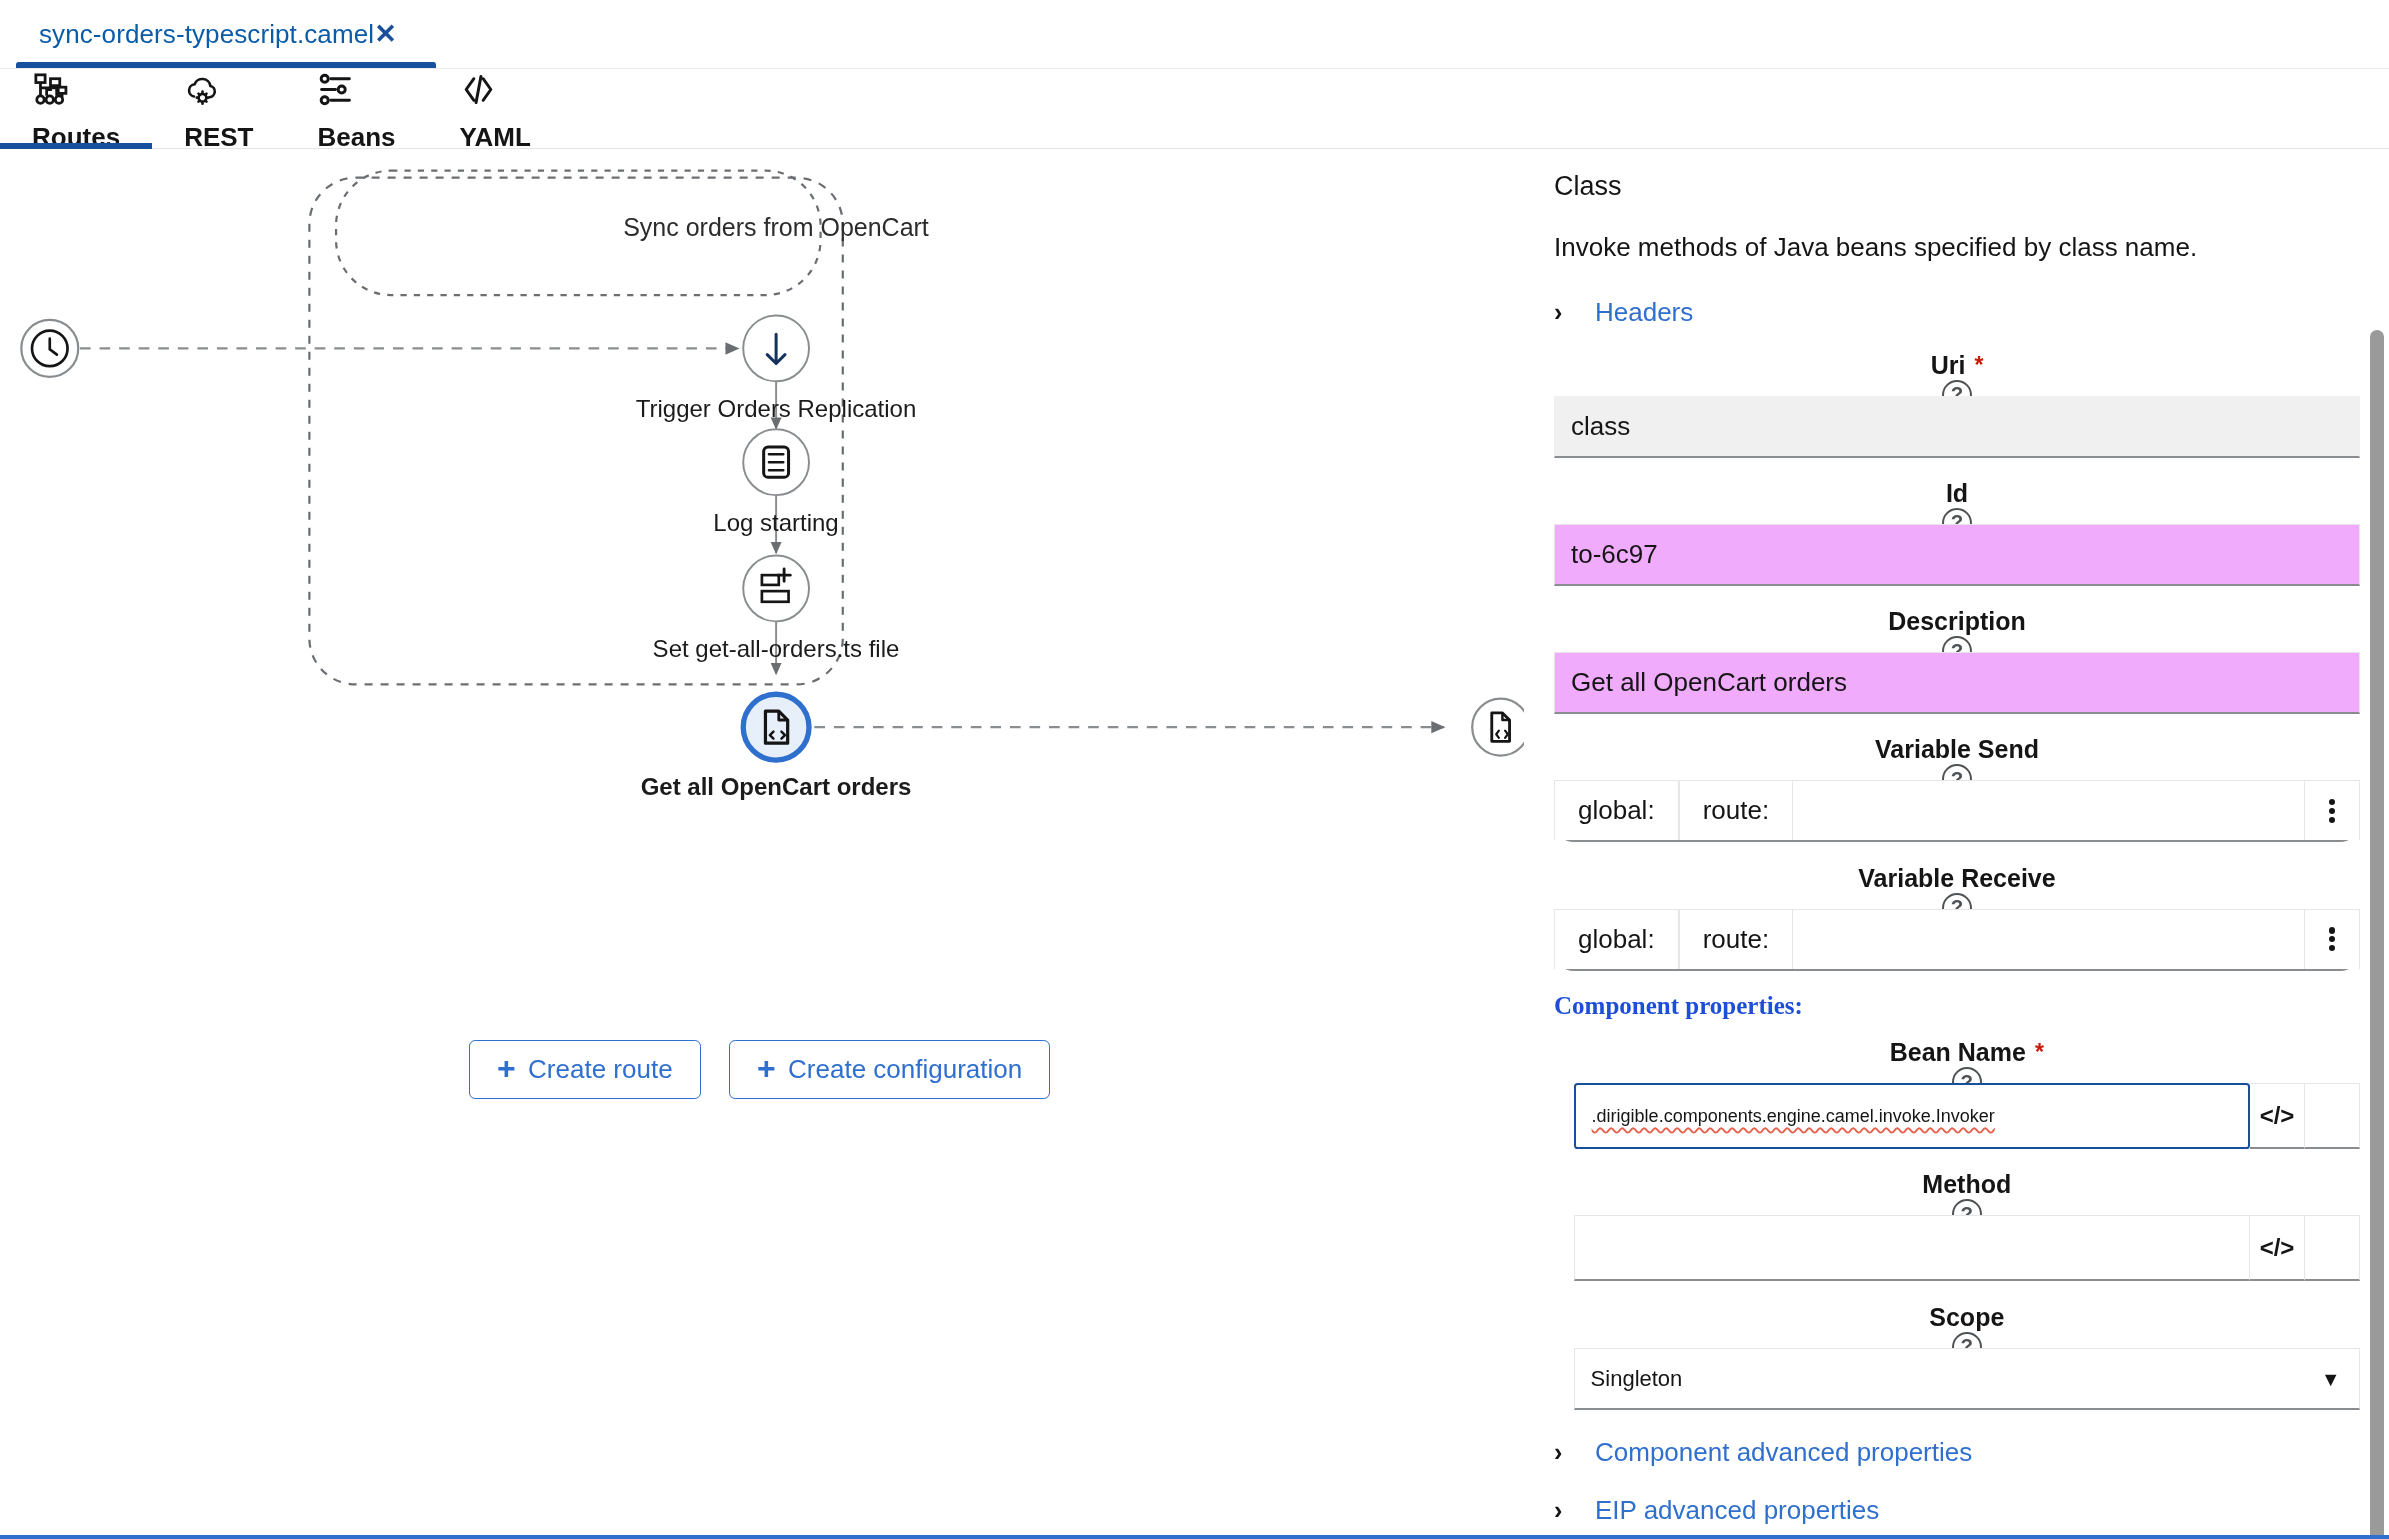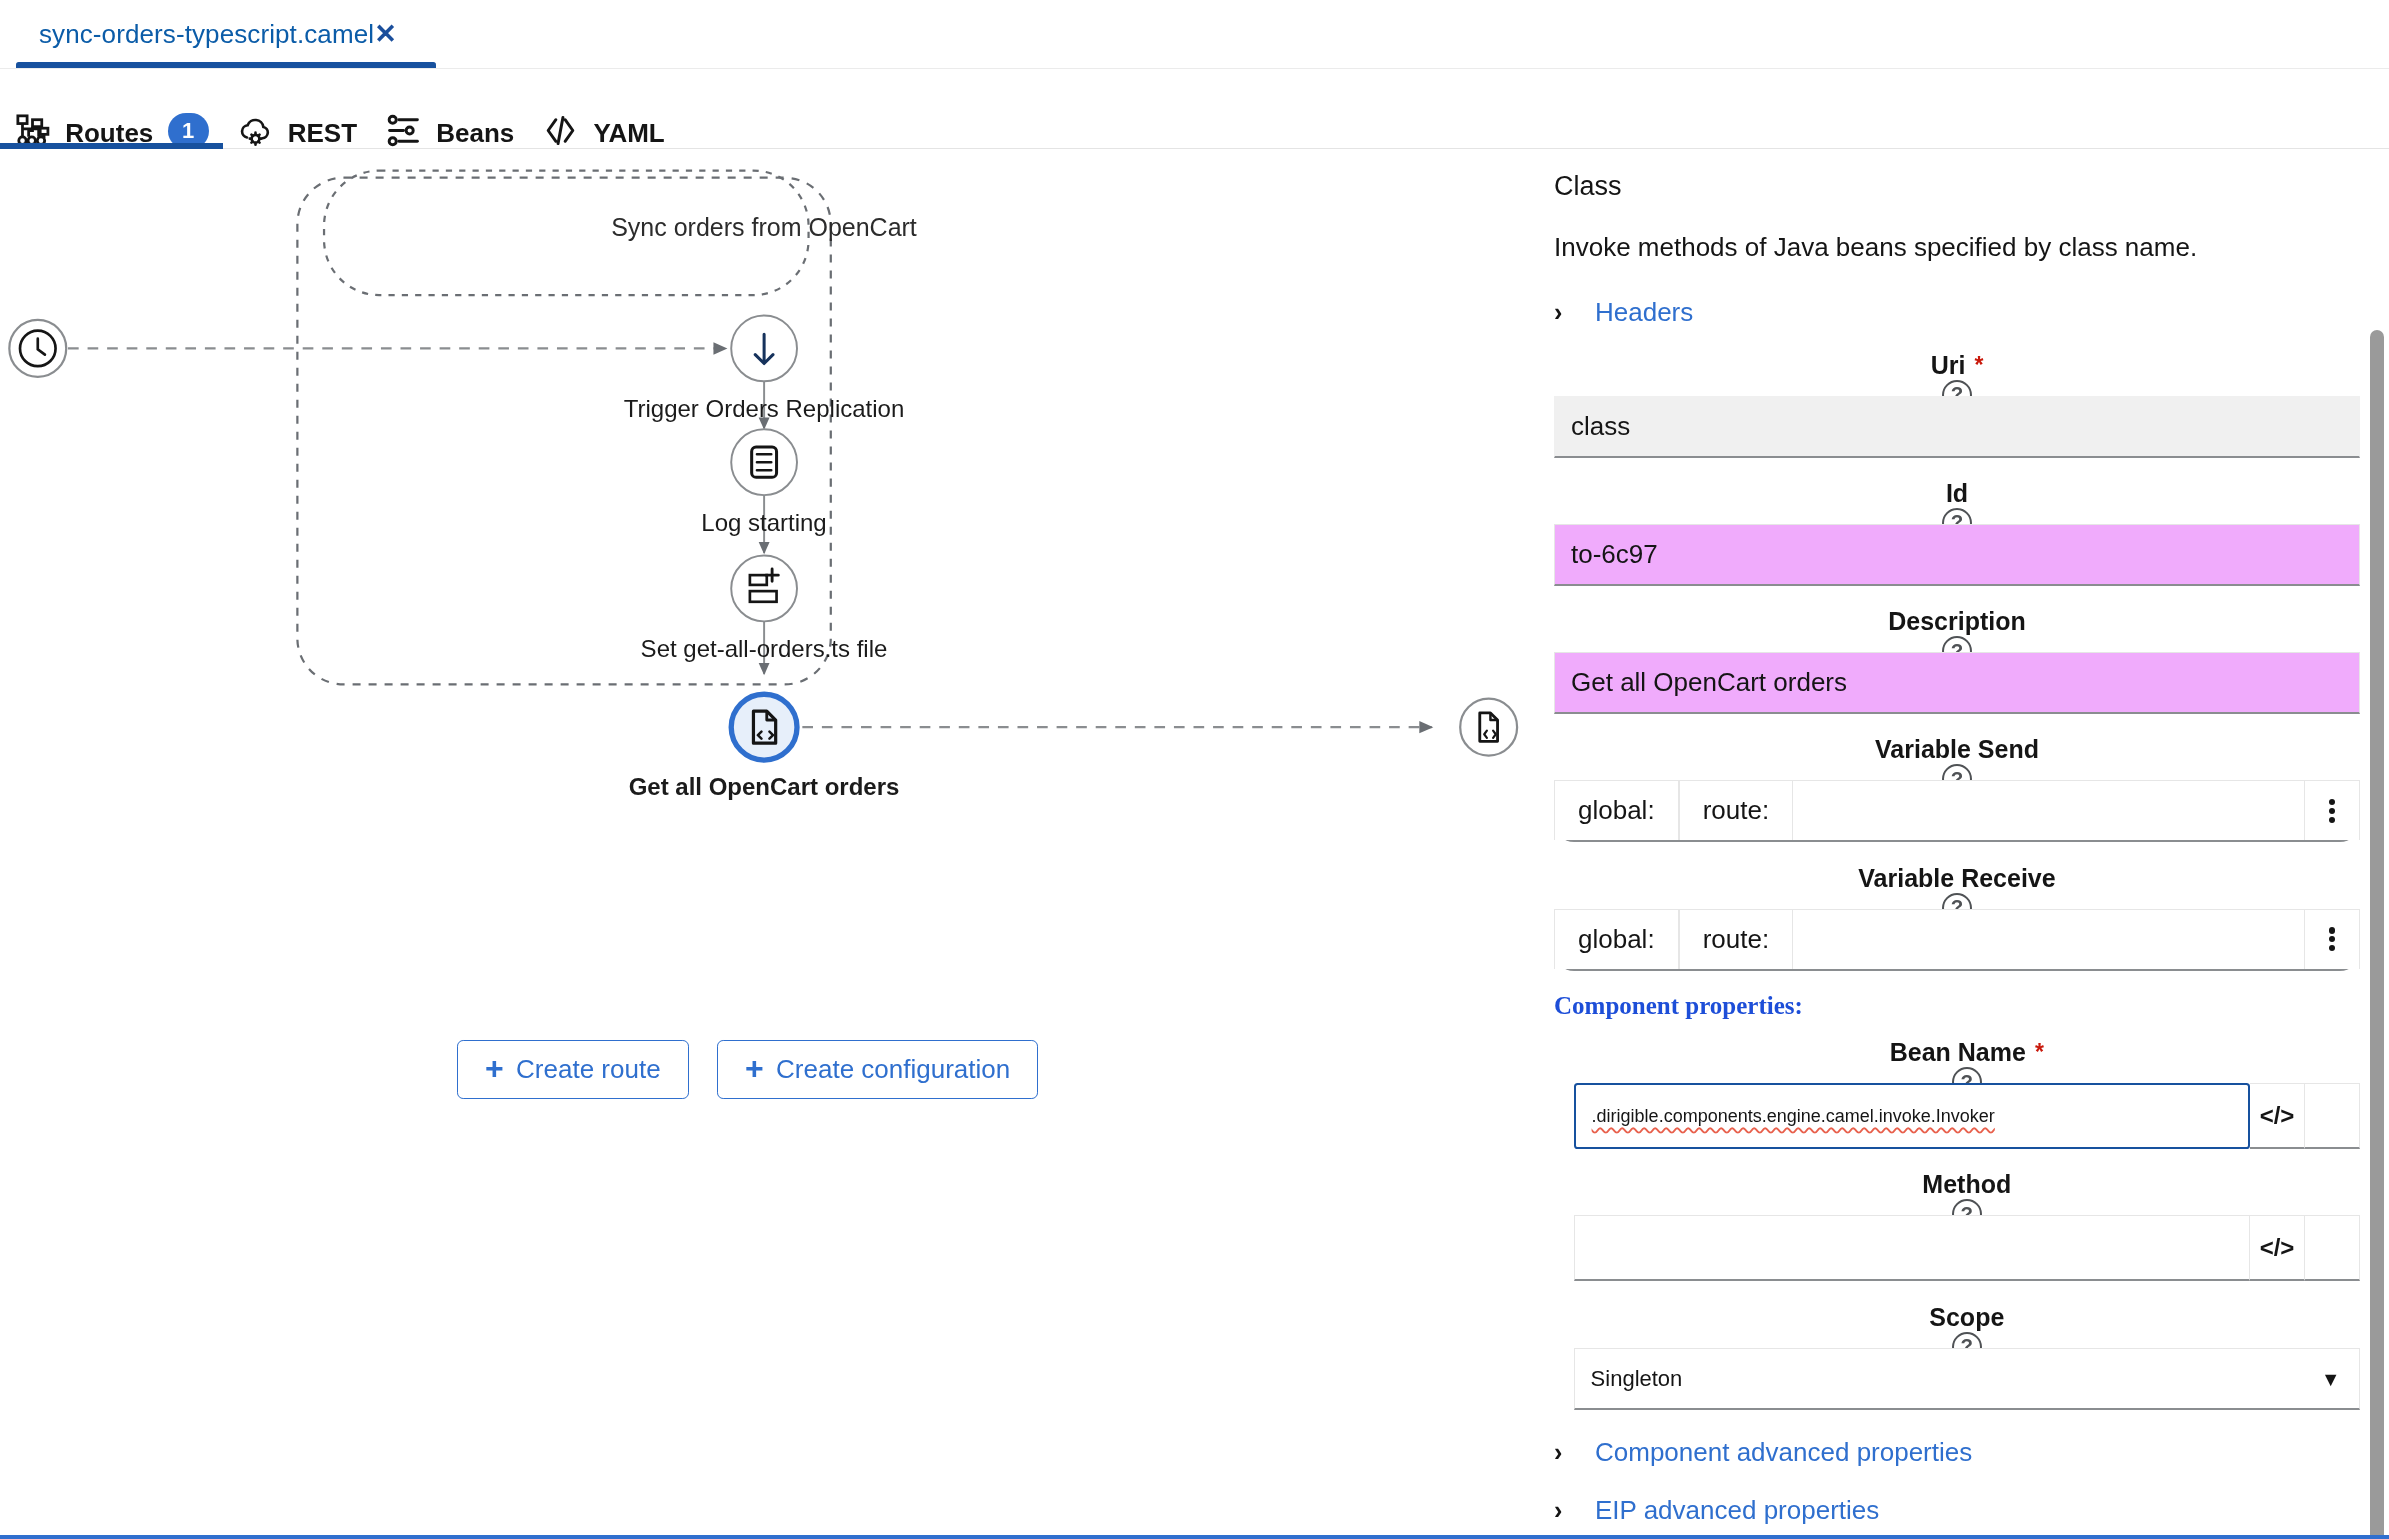--- a/index.html
+++ b/index.html
@@ -36,39 +36,39 @@
   }
 
   
   #sectiontabs {
     position: absolute; left: 0; top: 71px; width: 2389px; height: 78px;
     background: #ffffff;
     border-bottom: 1.8px solid #e4e4e4;
     display: flex; align-items: center;
   }
   .sec-tab {
-    height: 78px; display: flex; align-items: flex-end; gap: 14.2px;
-    padding: 0 14px; cursor: pointer; position: relative;
-    font-size: 26px; font-weight: 700; color: #151515;
+    height: 78px; display: flex; align-items: flex-start; gap: 14.2px;
+    padding: 0 32px; cursor: pointer; position: relative;
+    font-size: 26px; font-weight: 700; color: #151515; flex-direction: column;
   }
   .sec-tab.active::after {
     content: ""; position: absolute; left: 0; right: 0; bottom: 0;
     height: 5.3px; background: #17519e;
   }
   .sec-ico { width: 37px; height: 37px; display: block; flex: none; }
   .badge {
     min-width: 41px; height: 36px; padding: 0 11.6px;
     background: #2f6fce; color: #fff; border-radius: 18px;
     font-size: 22px; font-weight: 700;
     display: flex; align-items: center; justify-content: center;
   }
 
   
   #canvas {
-    position: absolute; left: 4px; top: 151px;
+    position: absolute; left: 16px; top: 151px;
     width: 1522px; height: 1387px;
     background: #ffffff;
     border-right: 1.8px solid #d3d3d3;
     overflow: hidden;
   }
   #canvas-svg { position: absolute; left: 0; top: 0; }
 
   .node-label {
     position: absolute; text-align: center;
     font-size: 24px; color: #1b1b1b; white-space: nowrap;

